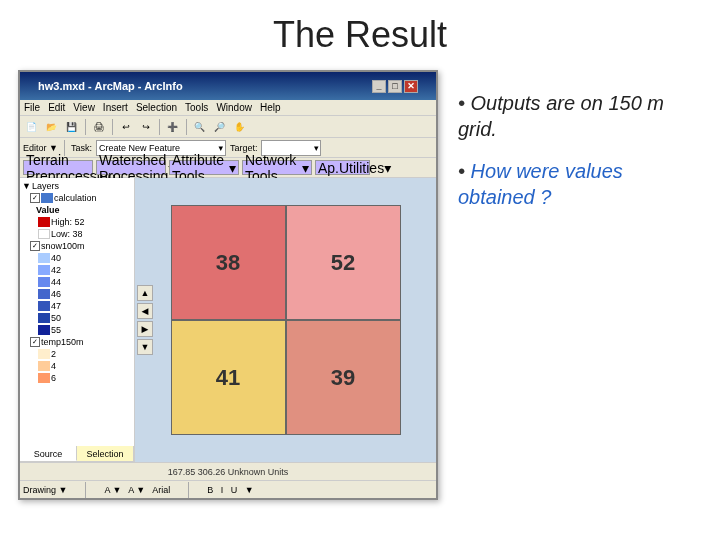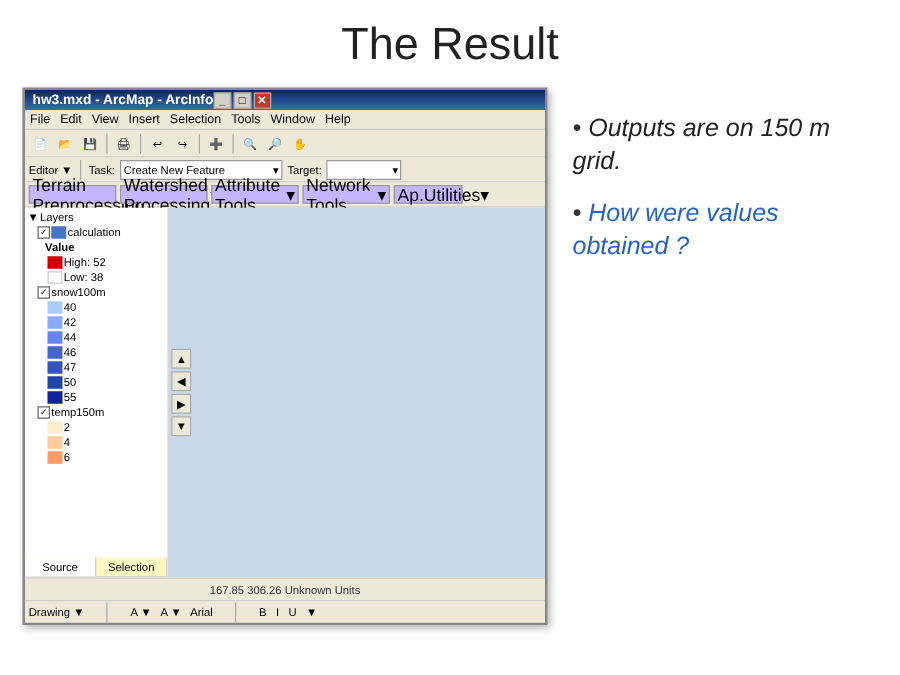--- a/index.html
+++ b/index.html
@@ -42,24 +42,25 @@
       flex-direction: column;
       box-shadow: 2px 2px 6px rgba(0,0,0,0.3);
     }
 
     
     .title-bar {
       background: linear-gradient(to bottom, #0a246a, #3a6ea5);
       color: white;
       font-size: 11px;
       font-weight: bold;
-      padding: 3px 6px;
-      display: flex;
-      align-items: center;
-      height: 16px;
+      padding: 3px 18px;
+      display: flex;
+      align-items: center;
+      justify-content: space-between;
+      height: 28px;
     }
     .title-bar-buttons {
       display: flex;
       gap: 2px;
     }
     .title-bar-btn {
       width: 14px;
       height: 13px;
       border: 1px solid #aaa;
       display: flex;
@@ -484,20 +485,26 @@
 
       <div class="right-panel">
 
         <div style="position:absolute;left:2px;top:50%;transform:translateY(-50%);display:flex;flex-direction:column;gap:2px;">
           <div style="width:16px;height:16px;background:#ece9d8;border:1px solid #aaa;display:flex;align-items:center;justify-content:center;font-size:9px;">▲</div>
           <div style="width:16px;height:16px;background:#ece9d8;border:1px solid #aaa;display:flex;align-items:center;justify-content:center;font-size:9px;">◀</div>
           <div style="width:16px;height:16px;background:#ece9d8;border:1px solid #aaa;display:flex;align-items:center;justify-content:center;font-size:9px;">▶</div>
           <div style="width:16px;height:16px;background:#ece9d8;border:1px solid #aaa;display:flex;align-items:center;justify-content:center;font-size:9px;">▼</div>
         </div>
 
+        <div class="grid-map">
+          <div class="grid-cell cell-red">38</div>
+          <div class="grid-cell cell-pink">52</div>
+          <div class="grid-cell cell-yellow">41</div>
+          <div class="grid-cell cell-salmon">39</div>
+        </div>
       </div>
     </div>
 
     <div class="status-bar">
       <span>167.85  306.26 Unknown Units</span>
     </div>
 
     <div class="bottom-toolbar">
       <span>Drawing ▼</span>
       <div class="toolbar-separator"></div>

